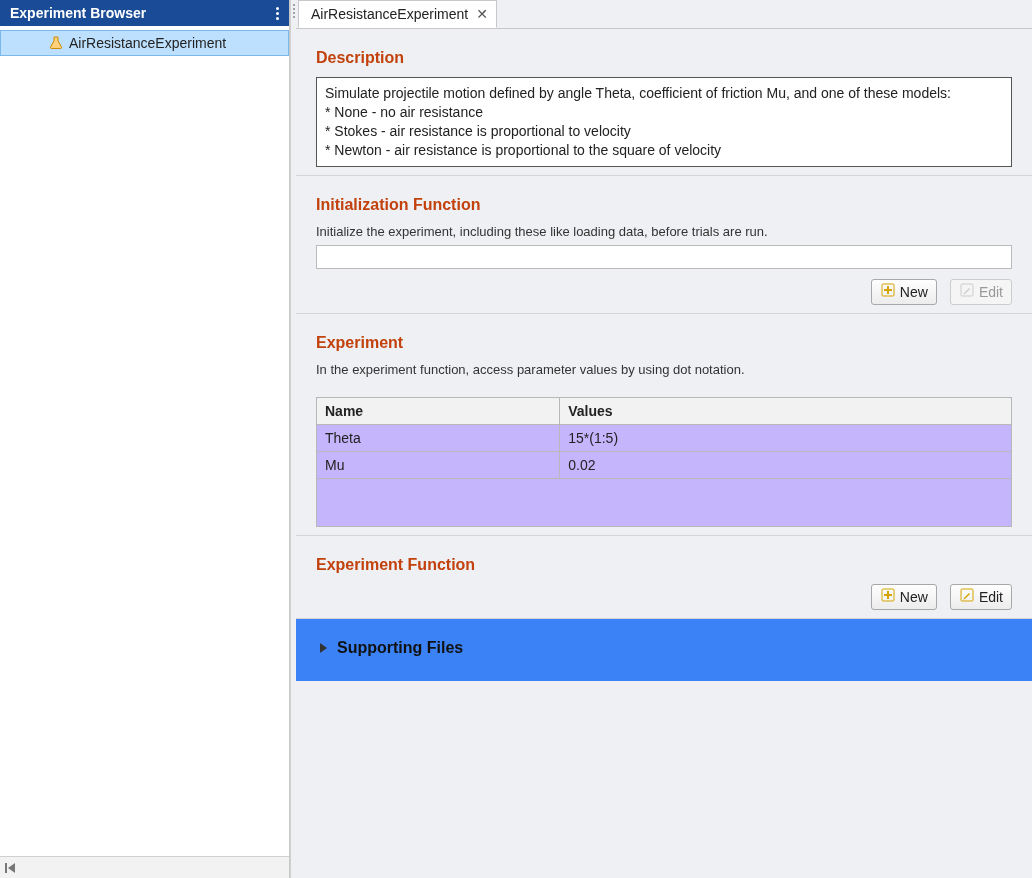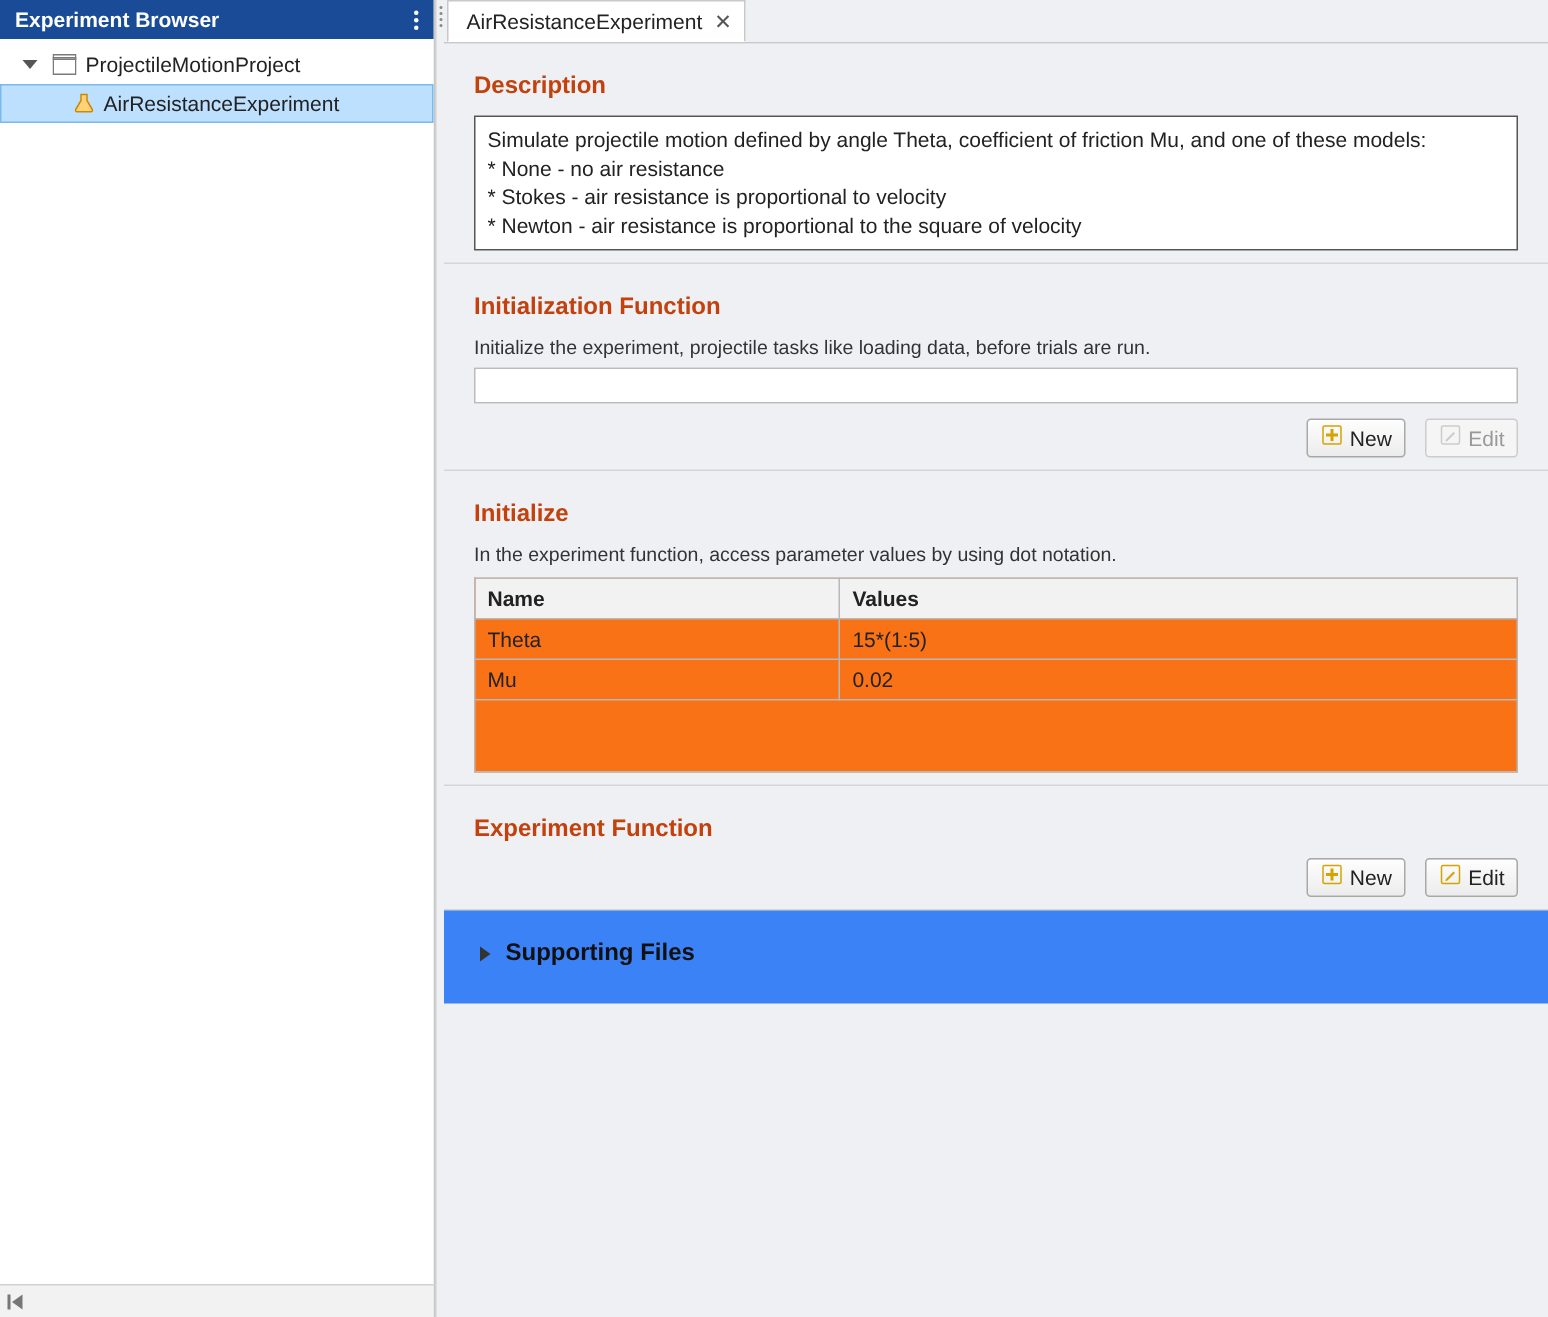--- a/index.html
+++ b/index.html
@@ -182,22 +182,22 @@
     border: 1px solid #a8a8a8;
     border-radius: 3px;
     font-size: 14px;
     color: #222;
   }
   .btn.disabled { color: #999; border-color:#ccc; background:#f5f5f5; }
   
   table.params {
     width: 100%;
     border-collapse: collapse;
-    background: #f97316;
-    margin-top: 8px;
+    background: #c4b5fd;
+    margin-top: 20px;
   }
   table.params th, table.params td {
     border: 1px solid #b8b8b8;
     padding: 5px 8px;
     text-align: left;
     font-size: 14px;
   }
   table.params th {
     background: #f2f2f2;
     font-weight: 700;
@@ -229,30 +229,20 @@
     <div class="sidebar">
       <div class="sidebar-header">
         <span>Experiment Browser</span>
         <div class="kebab">
           <span></span>
             <span></span>
             <span></span>
         </div>
       </div>
       <div class="tree">
-        <div class="tree-row project">
-          <div class="tree-expander"></div>
-          <span class="proj-icon">
-            <svg width="16" height="14" viewBox="0 0 16 14">
-                <rect x="0.5" y="2.5" width="15" height="11" fill="none" stroke="#7a7a7a"></rect>
-                <rect x="0.5" y="0.5" width="15" height="3" fill="none" stroke="#7a7a7a"></rect>
-              </svg>
-          </span>
-          <span>ProjectileMotionProject</span>
-        </div>
         <div class="tree-row experiment selected">
           <span class="flask-icon">
             <svg width="14" height="14" viewBox="0 0 14 14">
                 <path d="M5 1 h4 v4 l3.5 6 a1 1 0 0 1 -0.9 1.5 H2.4 a1 1 0 0 1 -0.9 -1.5 L5 5 Z" fill="#ffd27a" stroke="#cc8a00" stroke-width="1"></path>
               </svg>
           </span>
           <span>AirResistanceExperiment</span>
         </div>
       </div>
       <div class="sidebar-footer">
@@ -287,21 +277,21 @@
         <div class="section">
           <h2>Description</h2>
           <div class="desc-box">Simulate projectile motion defined by angle Theta, coefficient of friction Mu, and one of these models:
 * None - no air resistance
 * Stokes - air resistance is proportional to velocity
 * Newton - air resistance is proportional to the square of velocity</div>
         </div>
 
         <div class="section sec-divider">
           <h2>Initialization Function</h2>
-          <div class="sub-text">Initialize the experiment, projectile tasks like loading data, before trials are run.</div>
+          <div class="sub-text">Initialize the experiment, including these like loading data, before trials are run.</div>
           <div class="input-line"></div>
           <div class="btn-row">
             <div class="btn">
               <span>
                 <svg width="16" height="16" viewBox="0 0 16 16">
                     <rect x="2" y="2" width="12" height="12" rx="1" fill="none" stroke="#d6a400"></rect>
                     <path d="M8 4v8M4 8h8" stroke="#d6a400" stroke-width="2"></path>
                   </svg>
               </span>
               <span>New</span>
@@ -312,21 +302,21 @@
                     <rect x="2" y="2" width="12" height="12" rx="1" fill="none" stroke="#ccc"></rect>
                     <path d="M5 11l5-5 1 1-5 5-1.5.5z" fill="#ccc"></path>
                   </svg>
               </span>
               <span>Edit</span>
             </div>
           </div>
         </div>
 
         <div class="section sec-divider">
-          <h2>Initialize</h2>
+          <h2>Experiment</h2>
           <div class="sub-text">In the experiment function, access parameter values by using dot notation.</div>
           <table class="params">
             <thead>
               <tr>
                 <th style="width:35%">Name</th>
                 <th>Values</th>
               </tr>
             </thead>
             <tbody>
               <tr>

